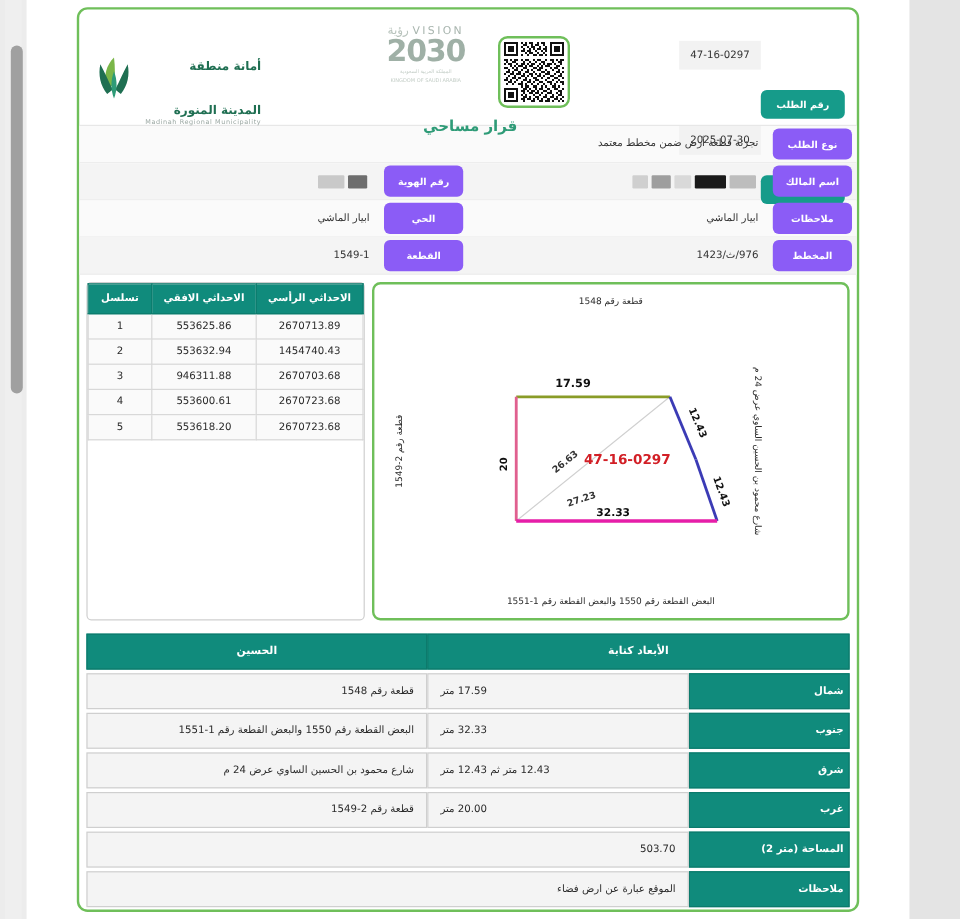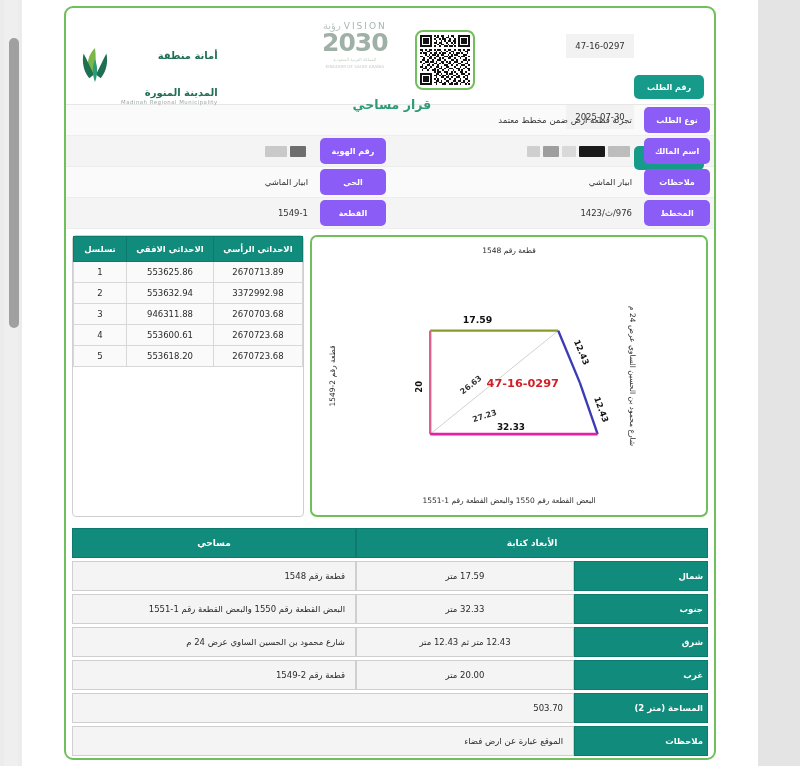--- a/index.html
+++ b/index.html
@@ -142,21 +142,21 @@
   table.bounds-t{width:100%;border-collapse:separate;border-spacing:0 3px;}
   table.bounds-t th{
     background:#108b7c;color:#fff;font-size:9px;font-weight:bold;
     padding:9px 4px;border:1px solid #0c7a6c;
   }
   .dir-cell{
     background:#108b7c;color:#fff;font-size:8.5px;font-weight:bold;
     text-align:right;width:124px;padding:9px 4px;border:1px solid #0c7a6c;
   }
   .meas-cell{
-    background:#f4f4f4;color:#2b2b2b;font-size:8.5px;text-align:center;
+    background:#f4f4f4;color:#2b2b2b;font-size:8.5px;text-align:left;
     padding:9px 10px;border:1px solid #cfcfcf;width:196px;
   }
   .bound-cell{
     background:#f4f4f4;color:#2b2b2b;font-size:8.5px;text-align:right;
     padding:9px 10px;border:1px solid #cfcfcf;
   }
   .span-cell{
     background:#f4f4f4;color:#2b2b2b;font-size:8.5px;text-align:right;
     padding:9px 10px;border:1px solid #cfcfcf;
   }
@@ -539,21 +539,21 @@
               <th style="width:48px">تسلسل</th>
             </tr>
           </thead>
           <tbody>
             <tr>
               <td>2670713.89</td>
               <td>553625.86</td>
               <td>1</td>
             </tr>
             <tr>
-              <td>3372992.98</td>
+              <td>1454740.43</td>
               <td>553632.94</td>
               <td>2</td>
             </tr>
             <tr>
               <td>2670703.68</td>
               <td>946311.88</td>
               <td>3</td>
             </tr>
             <tr>
               <td>2670723.68</td>
@@ -568,21 +568,21 @@
           </tbody>
         </table>
       </div>
     </div>
 
     <div class="bounds">
       <table class="bounds-t">
         <thead>
           <tr>
             <th colspan="2">الأبعاد كتابة</th>
-            <th>مساحي</th>
+            <th>الحسين</th>
           </tr>
         </thead>
         <tbody>
           <tr>
             <td class="dir-cell">شمال</td>
             <td class="meas-cell">17.59 متر</td>
             <td class="bound-cell">قطعة رقم 1548</td>
           </tr>
           <tr>
             <td class="dir-cell">جنوب</td>

